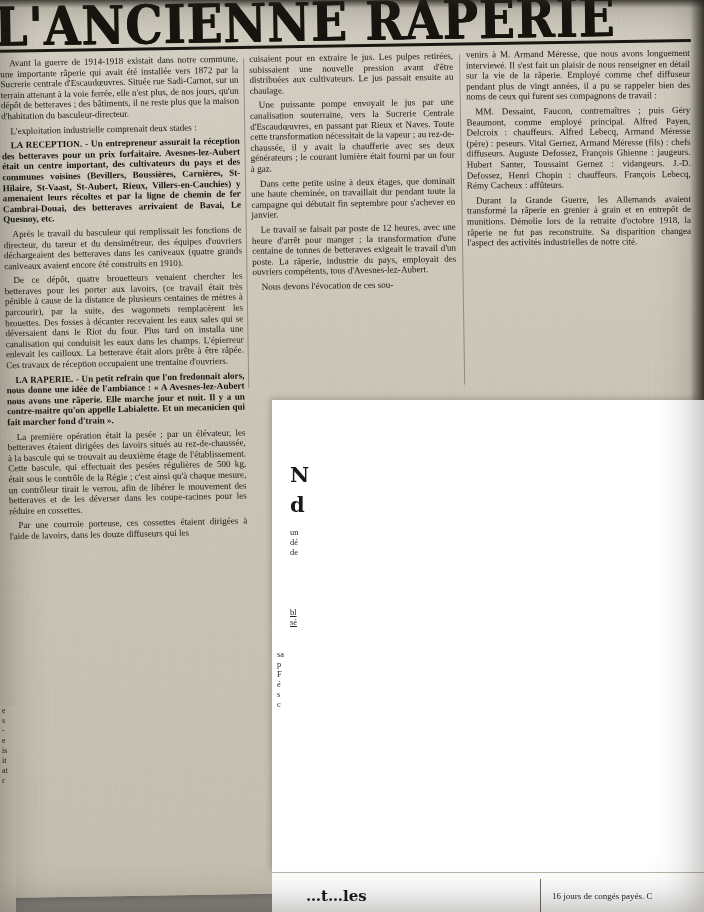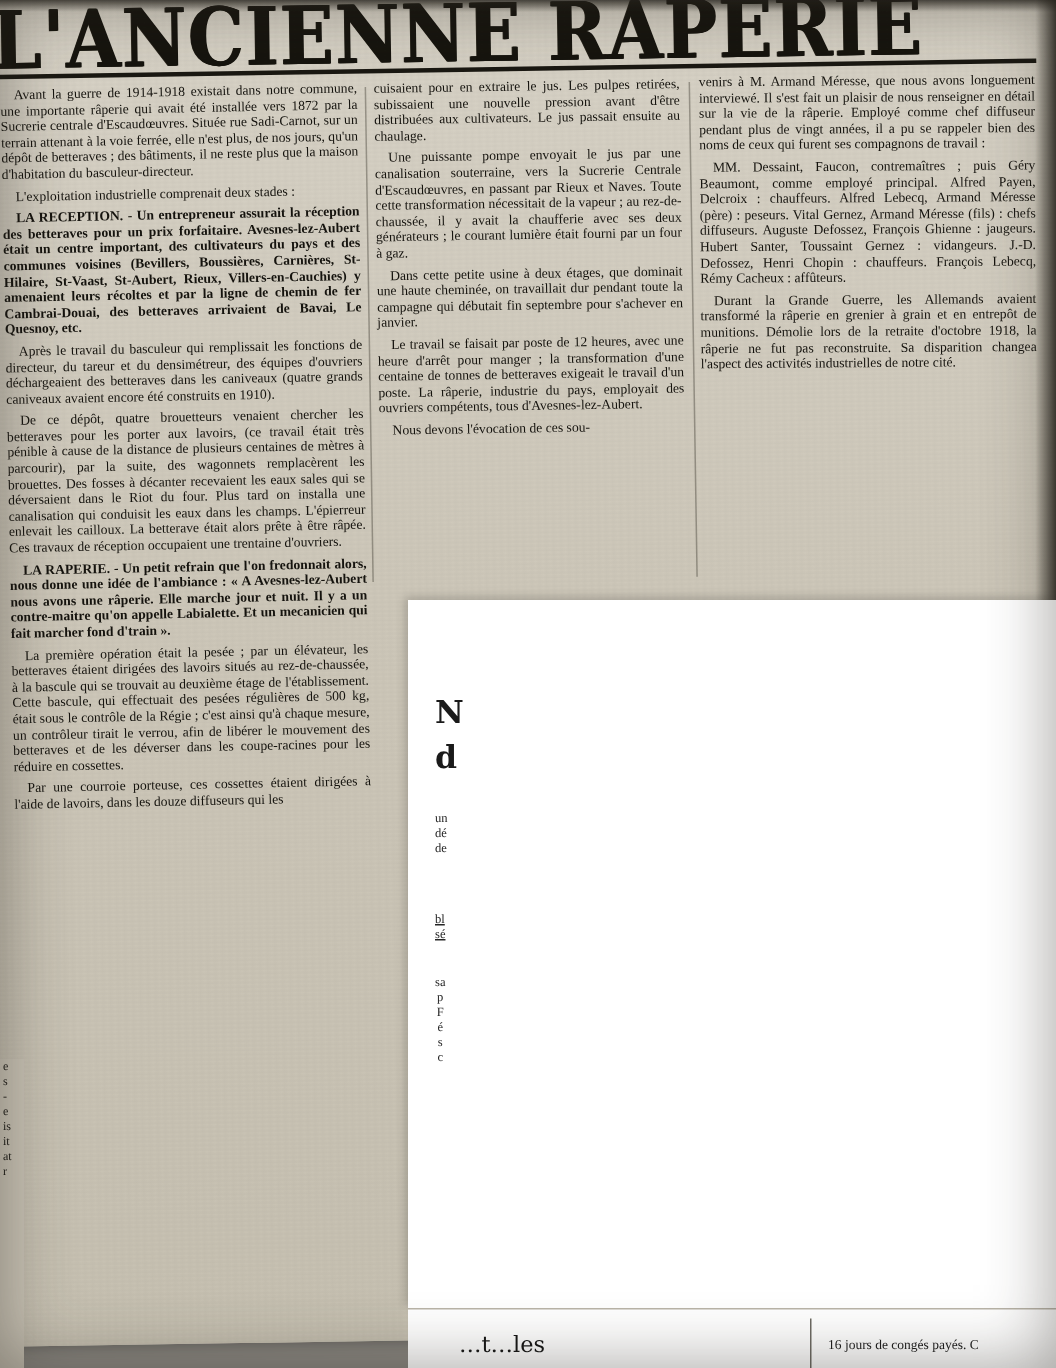--- a/index.html
+++ b/index.html
@@ -156,21 +156,21 @@
     height: 40px;
     background: #ffffff;
     border-top: 1px solid #b9b4a8;
     overflow: hidden;
   }
   .bs-left {
     position: absolute;
     left: 34px;
     top: 14px;
     font-family: "DejaVu Serif", serif;
-    font-weight: 400;
+    font-weight: 700;
     font-size: 15px;
     color: #161616;
   }
   .bs-right {
     position: absolute;
     left: 280px;
     top: 18px;
     font-size: 9px;
     color: #1d1d1d;
   }
@@ -276,26 +276,26 @@
     <div>is</div>
     <div>it</div>
     <div>at</div>
     <div>r</div>
   </div>
 
   <div class="overlay-sheet">
     <div class="overlay-title">N</div>
     <div class="overlay-title" style="top:92px;">d</div>
 
-    <div class="overlay-frag" style="left:18px; top:141px;">un
+    <div class="overlay-frag" style="left:18px; top:128px;">un
 dé
 de</div>
     <div class="overlay-frag" style="left:18px; top:208px;text-decoration:underline;">bl
 sé</div>
-    <div class="overlay-frag" style="left:18px; top:250px;text-align:center;">sa
+    <div class="overlay-frag" style="left:5px; top:250px;">sa
 p
 F
 é
 s
 c</div>
   </div>
 
   <div class="bottom-strip">
     <div class="bs-left">…t…les</div>
     <div class="bs-rule"></div>

